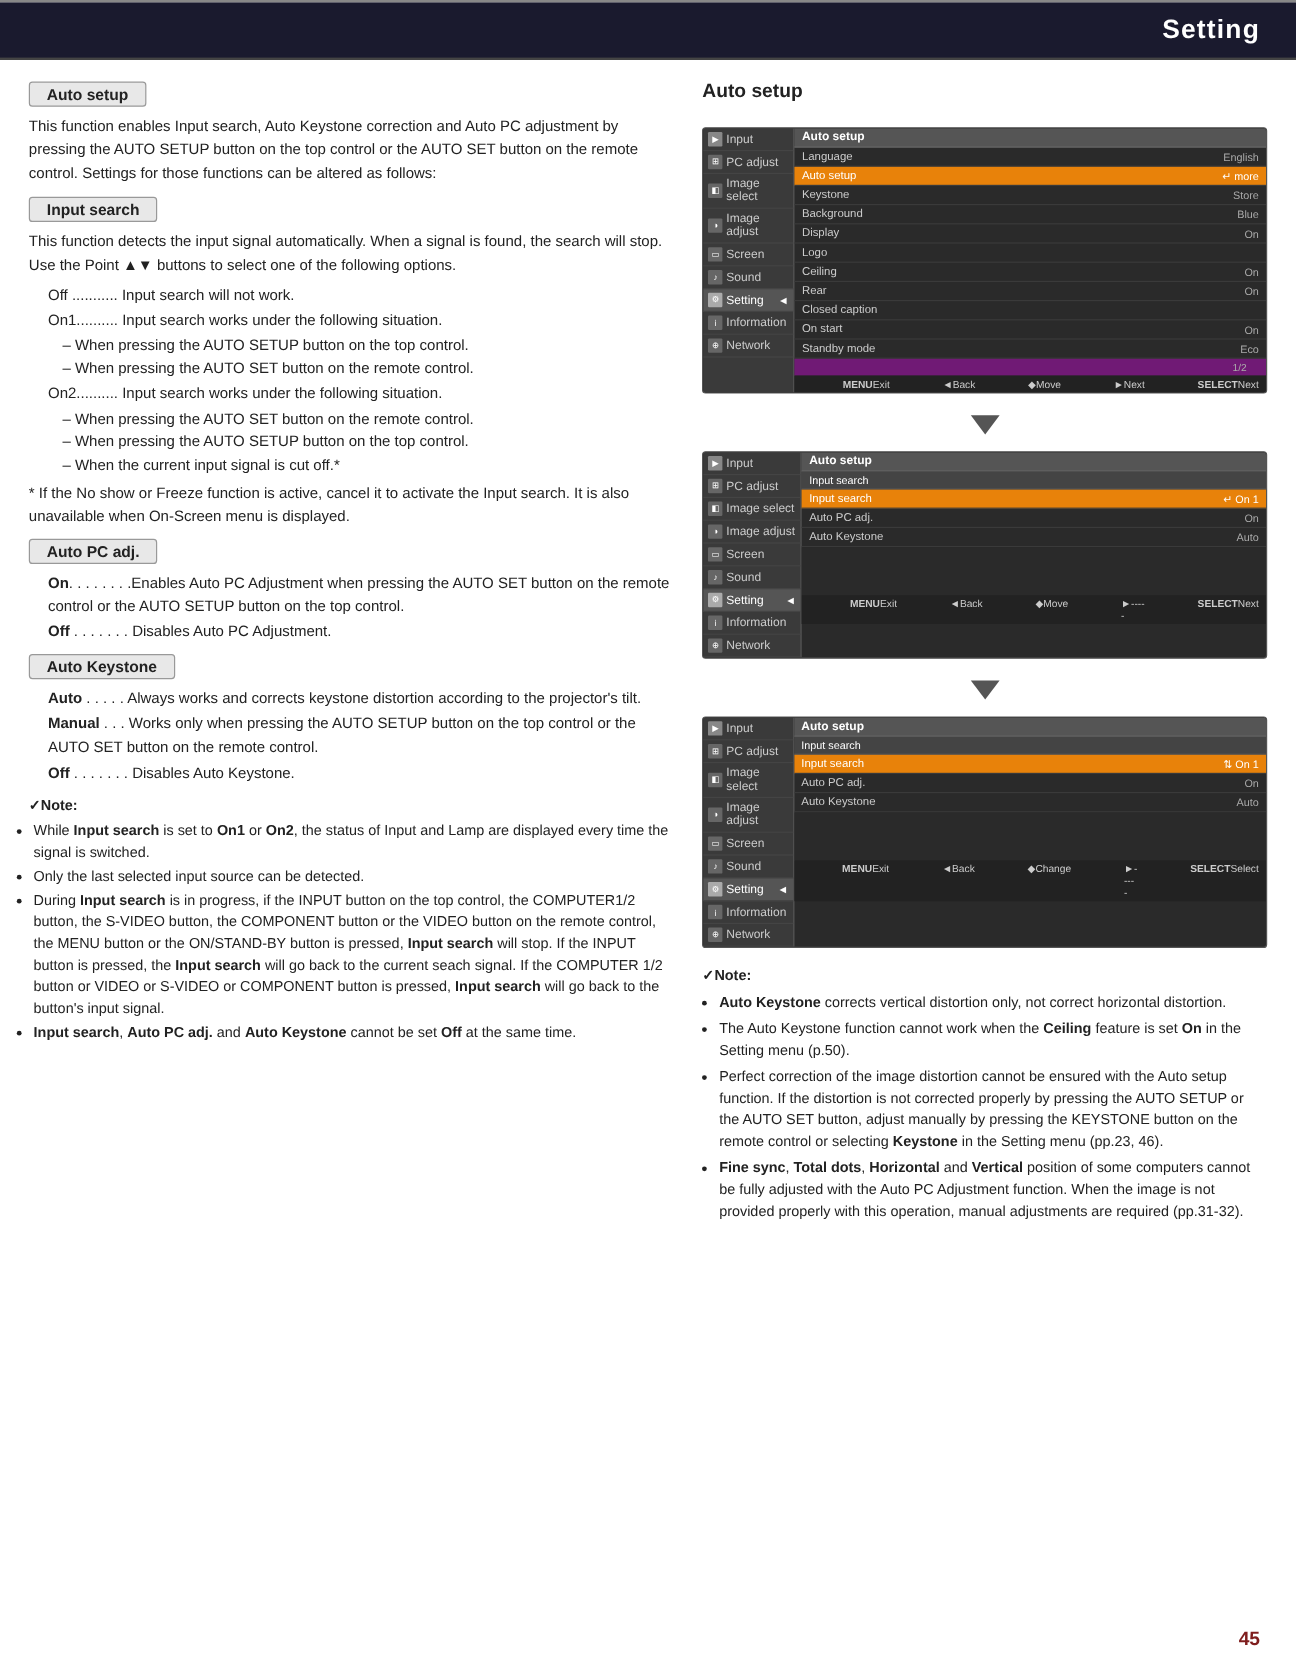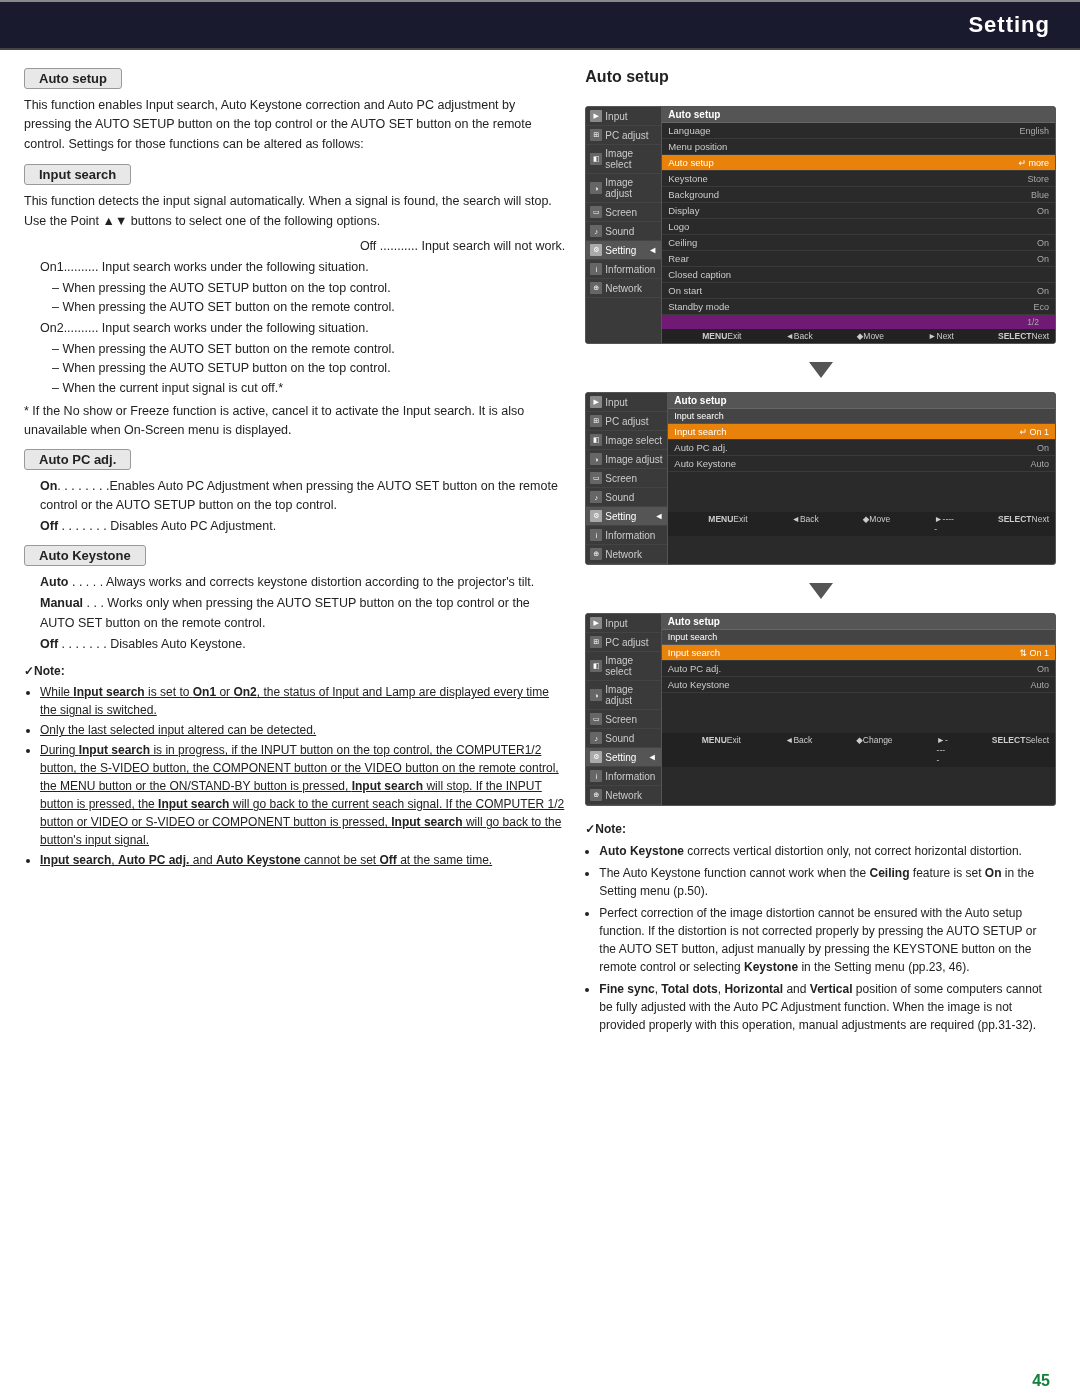--- a/index.html
+++ b/index.html
@@ -17,25 +17,25 @@
       color: #fff;
       text-align: right;
       padding: 10px 30px;
       font-size: 22px;
       font-weight: bold;
       letter-spacing: 1px;
       border-bottom: 2px solid #444;
     }
     .page-number {
       position: absolute;
-      bottom: 7px;
+      bottom: 21px;
       right: 30px;
       font-size: 16px;
       font-weight: bold;
-      color: #15803d;
+      color: #7f1d1d;
     }
     .content-area {
       display: flex;
       padding: 18px 24px 40px 24px;
       gap: 20px;
     }
     .left-col {
       flex: 1.15;
       min-width: 0;
     }
@@ -76,22 +76,21 @@
       margin-left: 28px;
       font-size: 12.5px;
       line-height: 1.55;
     }
     .note-block {
       font-size: 12px;
       line-height: 1.5;
       margin-top: 4px;
     }
     .note-block ul {
-      margin-left: 16px;
-      text-decoration: underline;
+      margin-left: 4px;
     }
     .note-block ul li {
       margin-bottom: 2px;
     }
     b { font-weight: bold; }
 
     
     .ui-panel {
       background: #2a2a2a;
       border: 1px solid #555;
@@ -212,21 +211,21 @@
   <div class="left-col">
 
     <div style="margin-bottom:10px;">
       <div class="section-badge">Auto setup</div>
       <div class="body-text">This function enables Input search, Auto Keystone correction and Auto PC adjustment by pressing the AUTO SETUP button on the top control or the AUTO SET button on the remote control. Settings for those functions can be altered as follows:</div>
     </div>
 
     <div style="margin-bottom:8px;">
       <div class="section-badge">Input search</div>
       <div class="body-text">This function detects the input signal automatically. When a signal is found, the search will stop. Use the Point ▲▼ buttons to select one of the following options.</div>
-      <div class="indent-block" style="margin-bottom:2px;text-align:right;">Off ........... Input search will not work.</div>
+      <div class="indent-block" style="margin-bottom:2px;">Off ........... Input search will not work.</div>
       <div class="indent-block" style="margin-bottom:1px;">On1.......... Input search works under the following situation.</div>
       <div class="indent-block2">– When pressing the AUTO SETUP button on the top control.</div>
       <div class="indent-block2">– When pressing the AUTO SET button on the remote control.</div>
       <div class="indent-block" style="margin-top:2px;margin-bottom:1px;">On2.......... Input search works under the following situation.</div>
       <div class="indent-block2">– When pressing the AUTO SET button on the remote control.</div>
       <div class="indent-block2">– When pressing the AUTO SETUP button on the top control.</div>
       <div class="indent-block2">– When the current input signal is cut off.*</div>
       <div class="body-text" style="margin-top:4px;">* If the No show or Freeze function is active, cancel it to activate the Input search. It is also unavailable when On-Screen menu is displayed.</div>
     </div>
 
@@ -240,21 +239,21 @@
       <div class="section-badge">Auto Keystone</div>
       <div class="indent-block" style="margin-bottom:2px;"><b>Auto</b> . . . . . Always works and corrects keystone distortion according to the projector's tilt.</div>
       <div class="indent-block" style="margin-bottom:2px;"><b>Manual</b> . . . Works only when pressing the AUTO SETUP button on the top control or the AUTO SET button on the remote control.</div>
       <div class="indent-block"><b>Off</b> . . . . . . . Disables Auto Keystone.</div>
     </div>
 
     <div class="note-block">
       <div style="font-weight:bold;margin-bottom:3px;">✓Note:</div>
       <ul>
         <li>While <b>Input search</b> is set to <b>On1</b> or <b>On2</b>, the status of Input and Lamp are displayed every time the signal is switched.</li>
-        <li>Only the last selected input altered can be detected.</li>
+        <li>Only the last selected input source can be detected.</li>
         <li>During <b>Input search</b> is in progress, if the INPUT button on the top control, the COMPUTER1/2 button, the S-VIDEO button, the COMPONENT button or the VIDEO button on the remote control, the MENU button or the ON/STAND-BY button is pressed, <b>Input search</b> will stop. If the INPUT button is pressed, the <b>Input search</b> will go back to the current seach signal. If the COMPUTER 1/2 button or VIDEO or S-VIDEO or COMPONENT button is pressed, <b>Input search</b> will go back to the button's input signal.</li>
         <li><b>Input search</b>, <b>Auto PC adj.</b> and <b>Auto Keystone</b> cannot be set <b>Off</b> at the same time.</li>
       </ul>
     </div>
   </div>
 
   <div class="right-col">
 
     <div style="margin-bottom:2px;">
       <div class="section-title-plain">Auto setup</div>
@@ -299,24 +298,20 @@
           <div class="ui-sidebar-item">
             <div class="ui-sidebar-icon" style="background:#666;">⊕</div>
             <span class="ui-sidebar-label">Network</span>
           </div>
         </div>
         <div class="ui-main">
           <div class="ui-main-header">Auto setup</div>
           <div class="ui-row">
               <span class="ui-row-label">Language</span>
               <span class="ui-row-value">English</span>
-            </div>
-          <div class="ui-row">
-              <span class="ui-row-label">Menu position</span>
-              <span class="ui-row-value"></span>
             </div>
           <div class="ui-row highlighted">
               <span class="ui-row-label">Auto setup</span>
               <span class="ui-row-value">↵ more</span>
             </div>
           <div class="ui-row">
               <span class="ui-row-label">Keystone</span>
               <span class="ui-row-value">Store</span>
             </div>
           <div class="ui-row">

